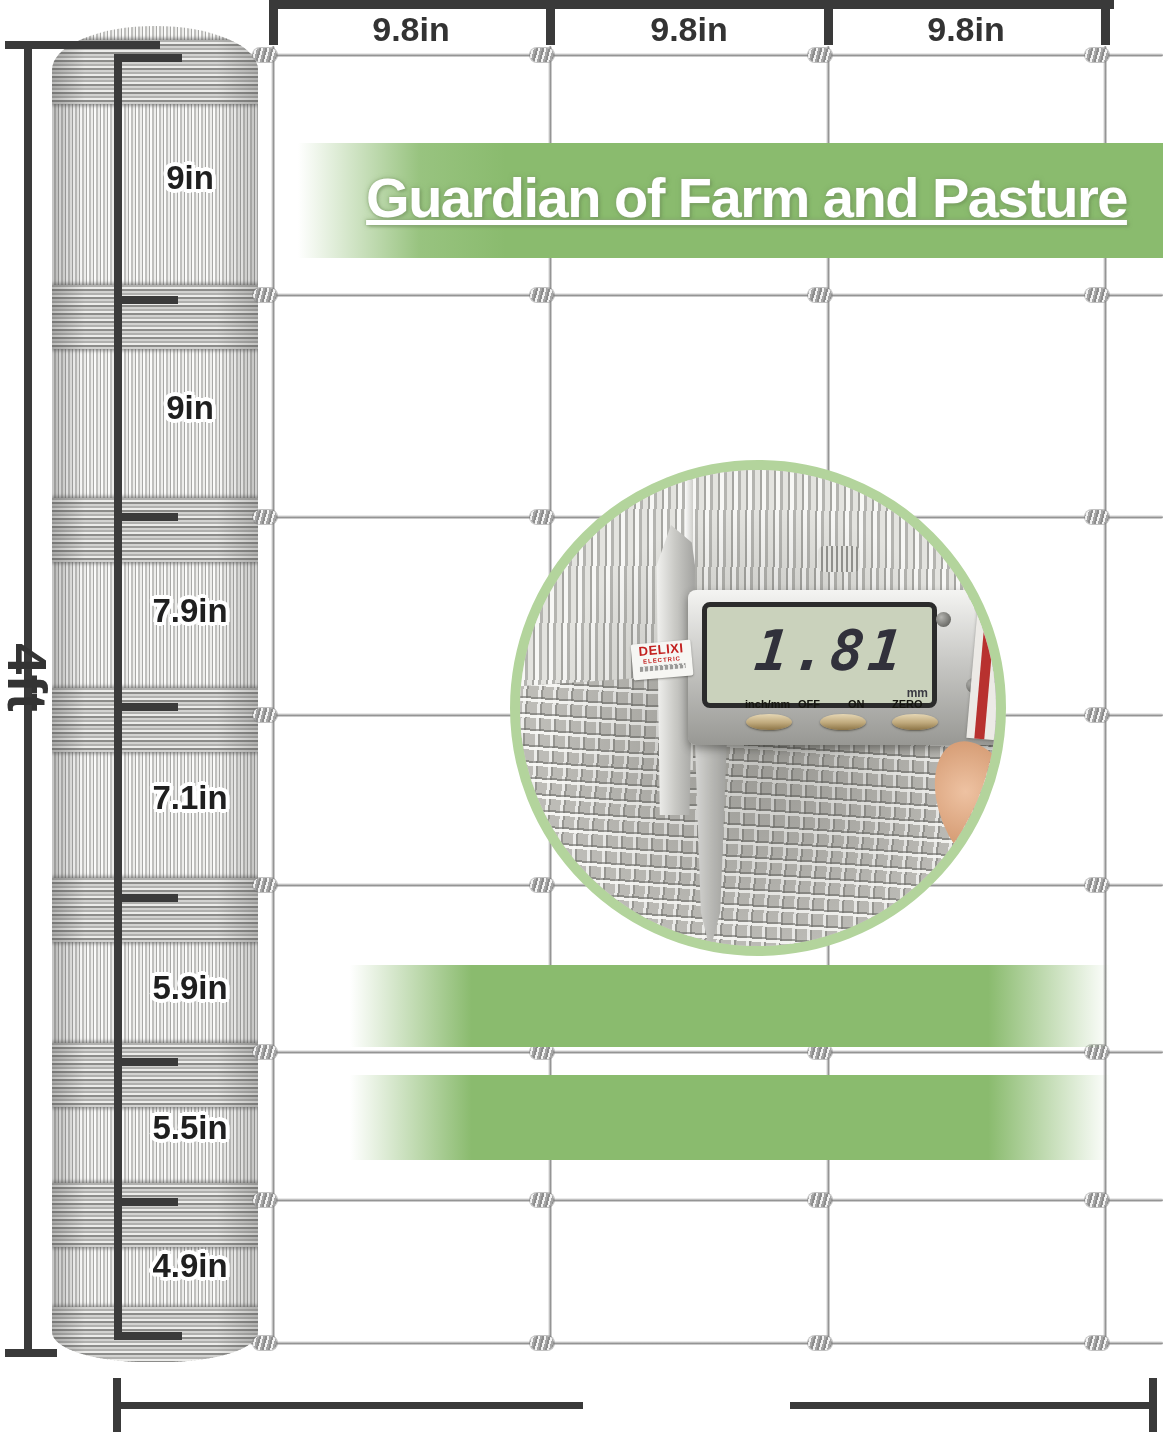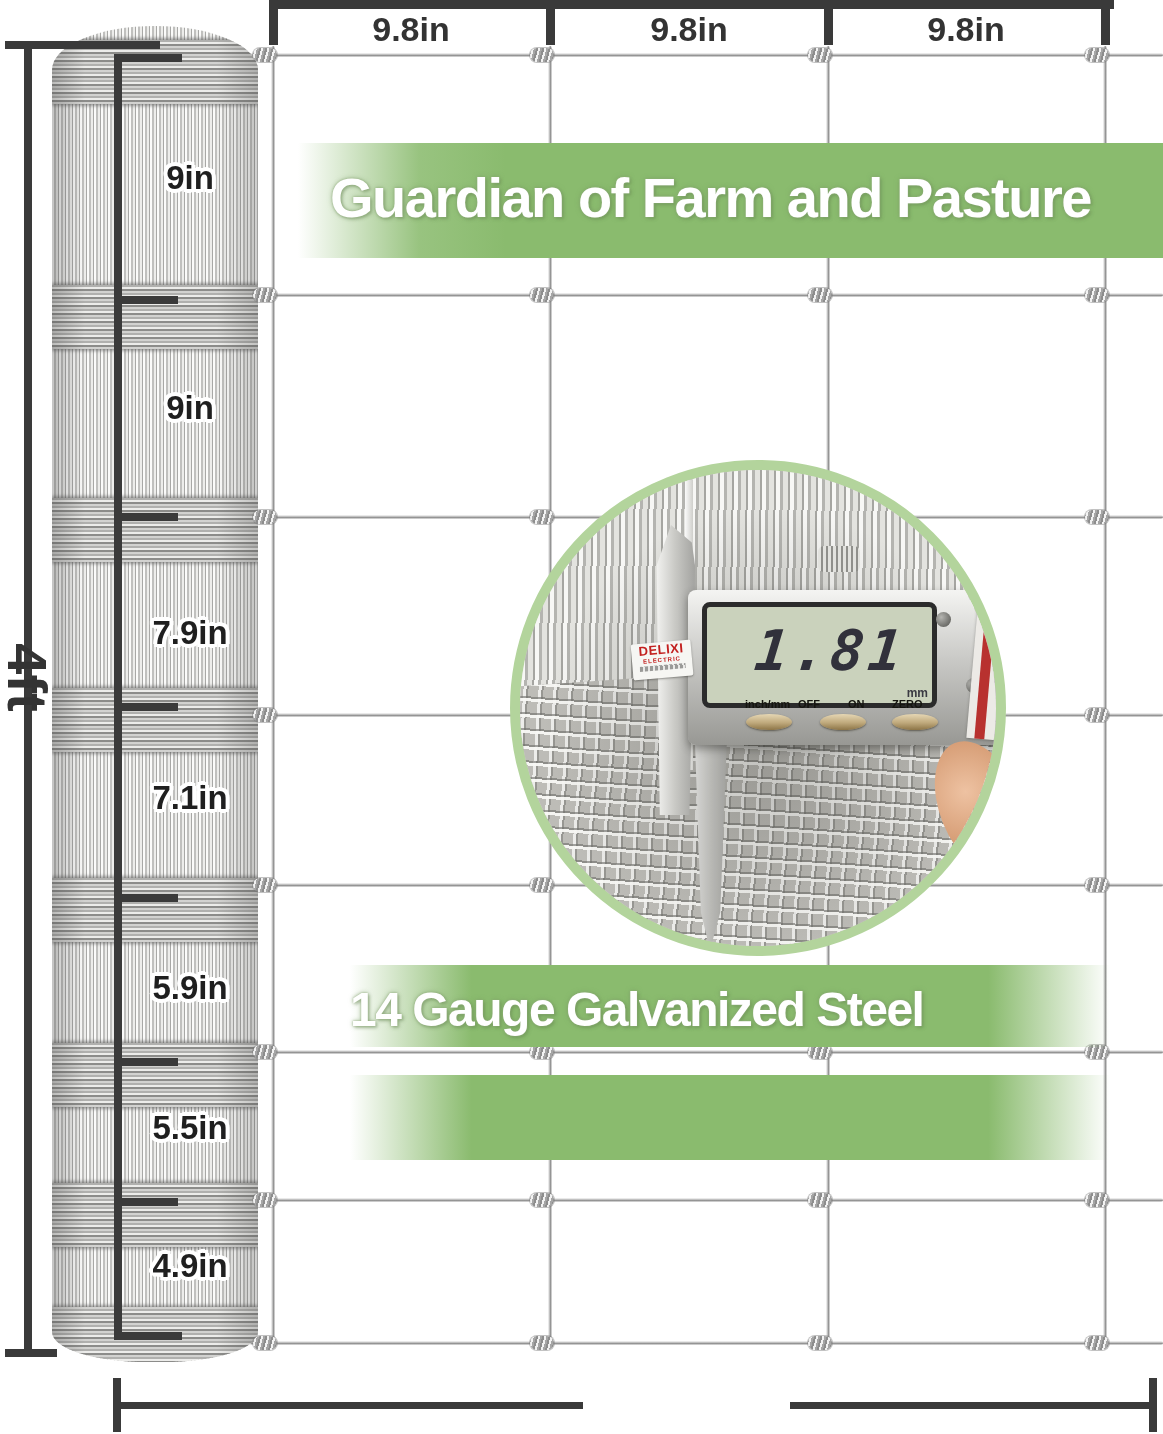--- a/index.html
+++ b/index.html
@@ -23,22 +23,22 @@
   .h-wire{position:absolute;left:250px;width:913px;height:4px;border-radius:2px;z-index:3;
     background:linear-gradient(180deg,#fdfdfd,#bdbdbd 40%,#8f8f8f 60%,#e6e6e6);}
   .v-wire{position:absolute;top:46px;height:1301px;width:4px;border-radius:2px;z-index:3;
     background:linear-gradient(90deg,#fdfdfd,#bdbdbd 40%,#8f8f8f 60%,#e6e6e6);}
   .knot{position:absolute;width:24px;height:14px;border-radius:7px;z-index:4;
     background:repeating-linear-gradient(105deg,#8d8d8d 0 2px,#f2f2f2 2px 4px,#a5a5a5 4px 6px);
     box-shadow:0 0 0 1px rgba(120,120,120,.45);}
 
   
   .banner{position:absolute;z-index:5;}
-  .banner-text{position:absolute;z-index:6;font-weight:bold;color:#fff;text-align:left;
-    text-shadow:0 0 2px rgba(150,175,130,.95),0 0 5px rgba(115,150,95,.6),2px 2px 3px rgba(90,120,70,.35);}
+  .banner-text{position:absolute;z-index:6;font-weight:bold;color:#fff;text-align:center;
+    text-shadow:0 0 2px rgba(150,175,130,.95),0 0 5px rgba(115,150,95,.6),2px 2px 3px rgba(90,120,70,.35);text-decoration:underline;}
 
   
   .roll{position:absolute;left:52px;top:26px;width:206px;height:1336px;z-index:4;
     border-radius:103px 103px 95px 95px / 44px 44px 30px 30px;overflow:hidden;
     background:repeating-linear-gradient(90deg,#fbfbfa 0 2px,#c0c0be 2px 4px,#ededeb 4px 6px,#a8a8a6 6px 7px);}
   .roll::after{content:"";position:absolute;inset:0;
     background:linear-gradient(90deg,rgba(70,70,70,.30),rgba(255,255,255,0) 16% 80%,rgba(70,70,70,.25));}
   .roll-band{position:absolute;left:0;width:100%;height:64px;
     background:repeating-linear-gradient(0deg,#d2d2d0 0 2px,#8c8c8a 2px 4px,#ececea 4px 6px,#b0b0ae 6px 8px);
     box-shadow:0 -2px 3px rgba(80,80,80,.5),0 2px 3px rgba(80,80,80,.5);}
@@ -123,21 +123,21 @@
       <div class="dim" style="left: 114px; top: 296px; width: 64px; height: 8px; position: absolute; z-index: 11;"></div>
       <div class="dim" style="left: 114px; top: 513px; width: 64px; height: 8px; position: absolute; z-index: 11;"></div>
       <div class="dim" style="left: 114px; top: 703px; width: 64px; height: 8px; position: absolute; z-index: 11;"></div>
       <div class="dim" style="left: 114px; top: 894px; width: 64px; height: 8px; position: absolute; z-index: 11;"></div>
       <div class="dim" style="left: 114px; top: 1058px; width: 64px; height: 8px; position: absolute; z-index: 11;"></div>
       <div class="dim" style="left: 114px; top: 1198px; width: 64px; height: 8px; position: absolute; z-index: 11;"></div>
     </div>
   <div id="seg-labels">
       <div class="seg-label" style="top: 178px;">9in</div>
       <div class="seg-label" style="top: 408px;">9in</div>
-      <div class="seg-label" style="top: 633px; text-align: center;">7.9in</div>
+      <div class="seg-label" style="top: 611px; text-align: center;">7.9in</div>
       <div class="seg-label" style="top: 798px;">7.1in</div>
       <div class="seg-label" style="top: 988px;">5.9in</div>
       <div class="seg-label" style="top: 1128px;">5.5in</div>
       <div class="seg-label" style="top: 1266px;">4.9in</div>
     </div>
 
   <div class="roll" id="roll">
       <div class="roll-band" style="top: 14px; height: 64px;"></div>
       <div class="roll-band" style="top: 259px; height: 64px;"></div>
       <div class="roll-band" style="top: 472px; height: 64px;"></div>
@@ -194,21 +194,20 @@
       <div class="knot" style="left: 808px; top: 1336px;"></div>
       <div class="knot" style="left: 1085px; top: 1336px;"></div>
     </div>
 
   <div class="banner" style="left:298px;top:143px;width:865px;height:115px;
               background:linear-gradient(90deg,rgba(138,187,110,0) 0%,rgba(138,187,110,.88) 14%,#8abb6e 24%,#8abb6e 100%);"></div>
   <div class="banner-text" style="left:330px;top:165px;width:833px;font-size:56px;letter-spacing:-1.5px;">Guardian of Farm and Pasture</div>
 
   <div class="banner" style="left:350px;top:965px;width:760px;height:82px;
               background:linear-gradient(90deg,rgba(138,187,110,0) 0%,#8abb6e 16%,#8abb6e 84%,rgba(138,187,110,0) 100%);"></div>
-  <div class="banner-text" style="left:350px;top:982px;width:760px;font-size:48px;letter-spacing:-1.5px;">14 Gauge Galvanized Steel</div>
 
   <div class="banner" style="left:350px;top:1075px;width:760px;height:85px;
               background:linear-gradient(90deg,rgba(138,187,110,0) 0%,#8abb6e 16%,#8abb6e 84%,rgba(138,187,110,0) 100%);"></div>
 
   <div class="inset-circle">
     <div class="photo-layer photo-top-wires"></div>
     <div class="photo-layer photo-mesh"></div>
     <div class="photo-layer photo-shade"></div>
 
     <div class="measured-wire"></div>

